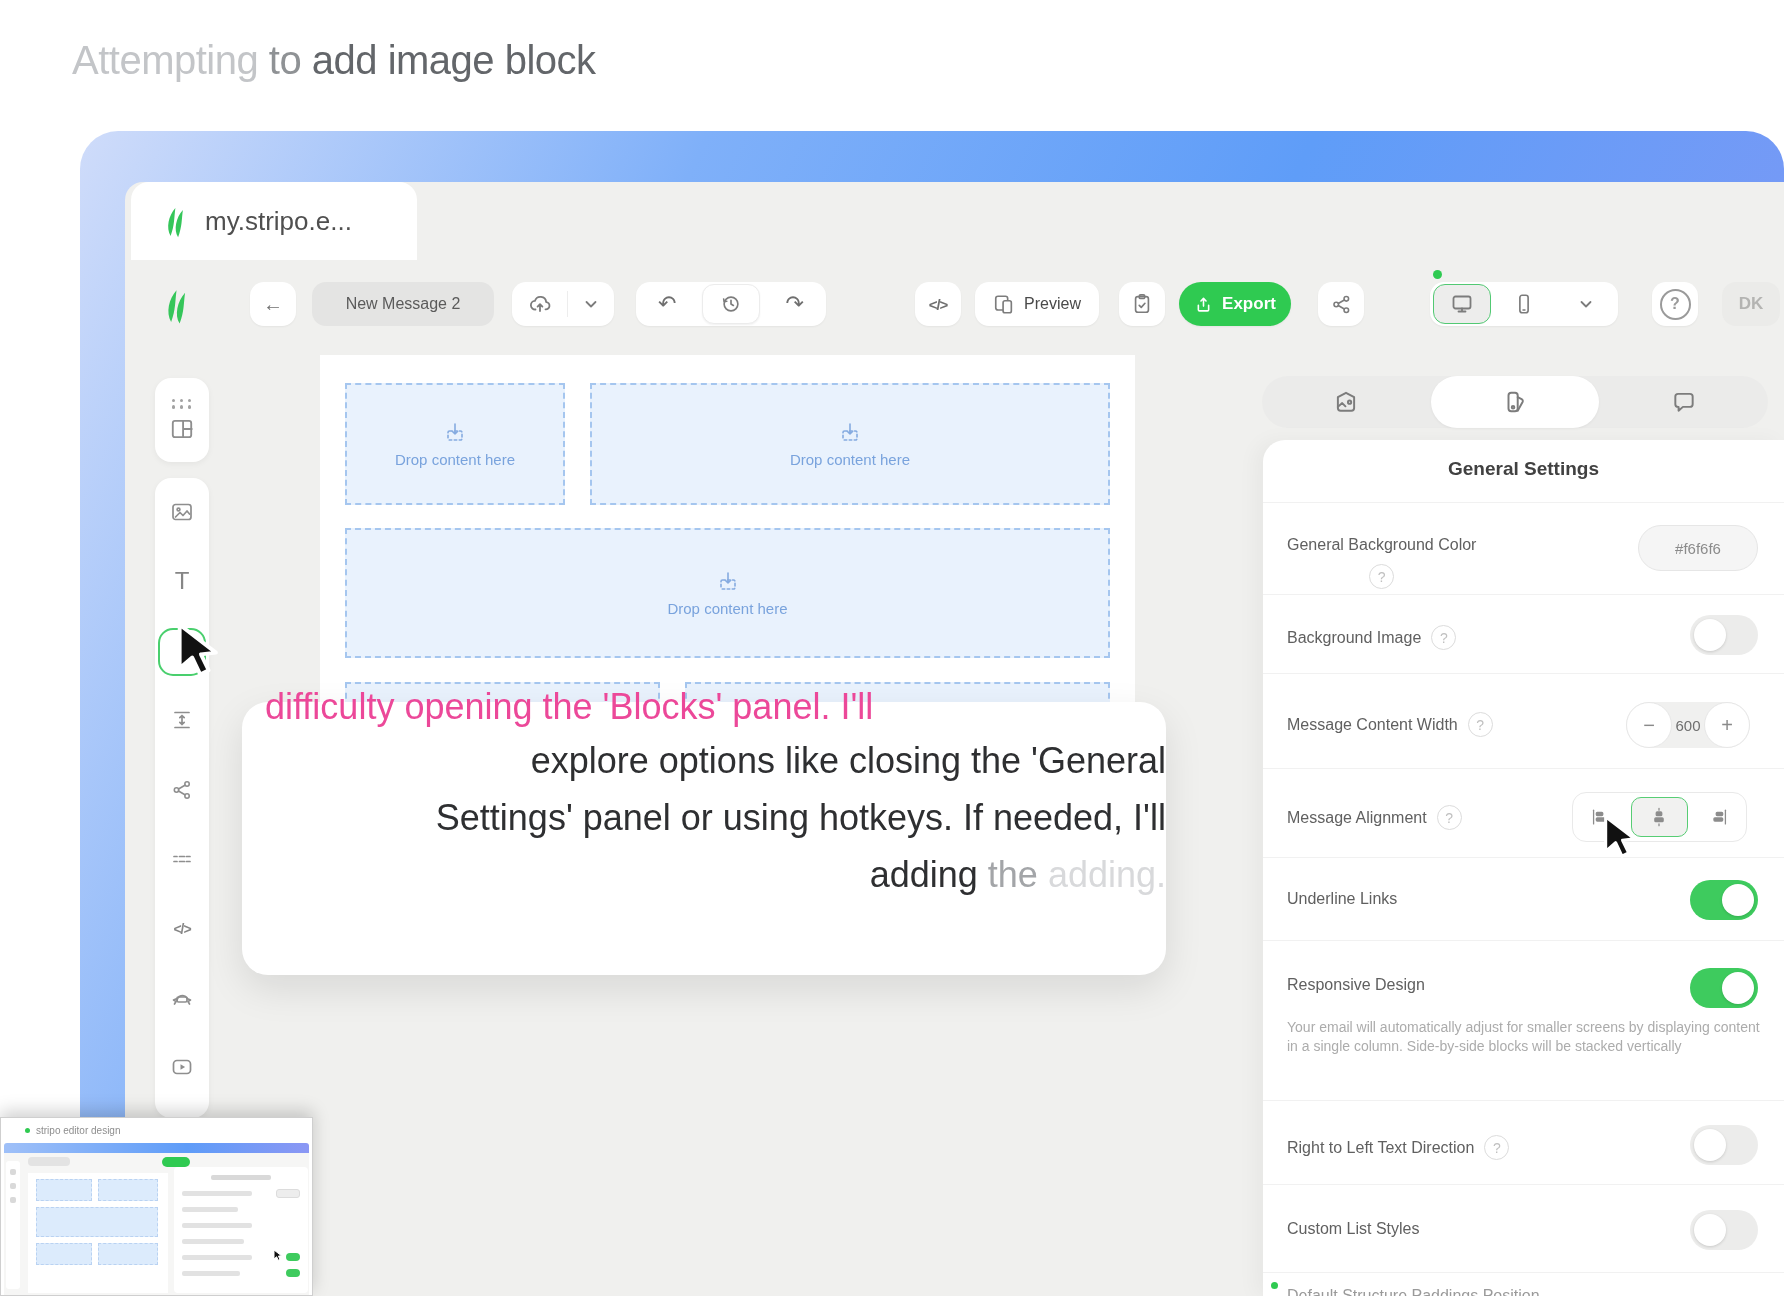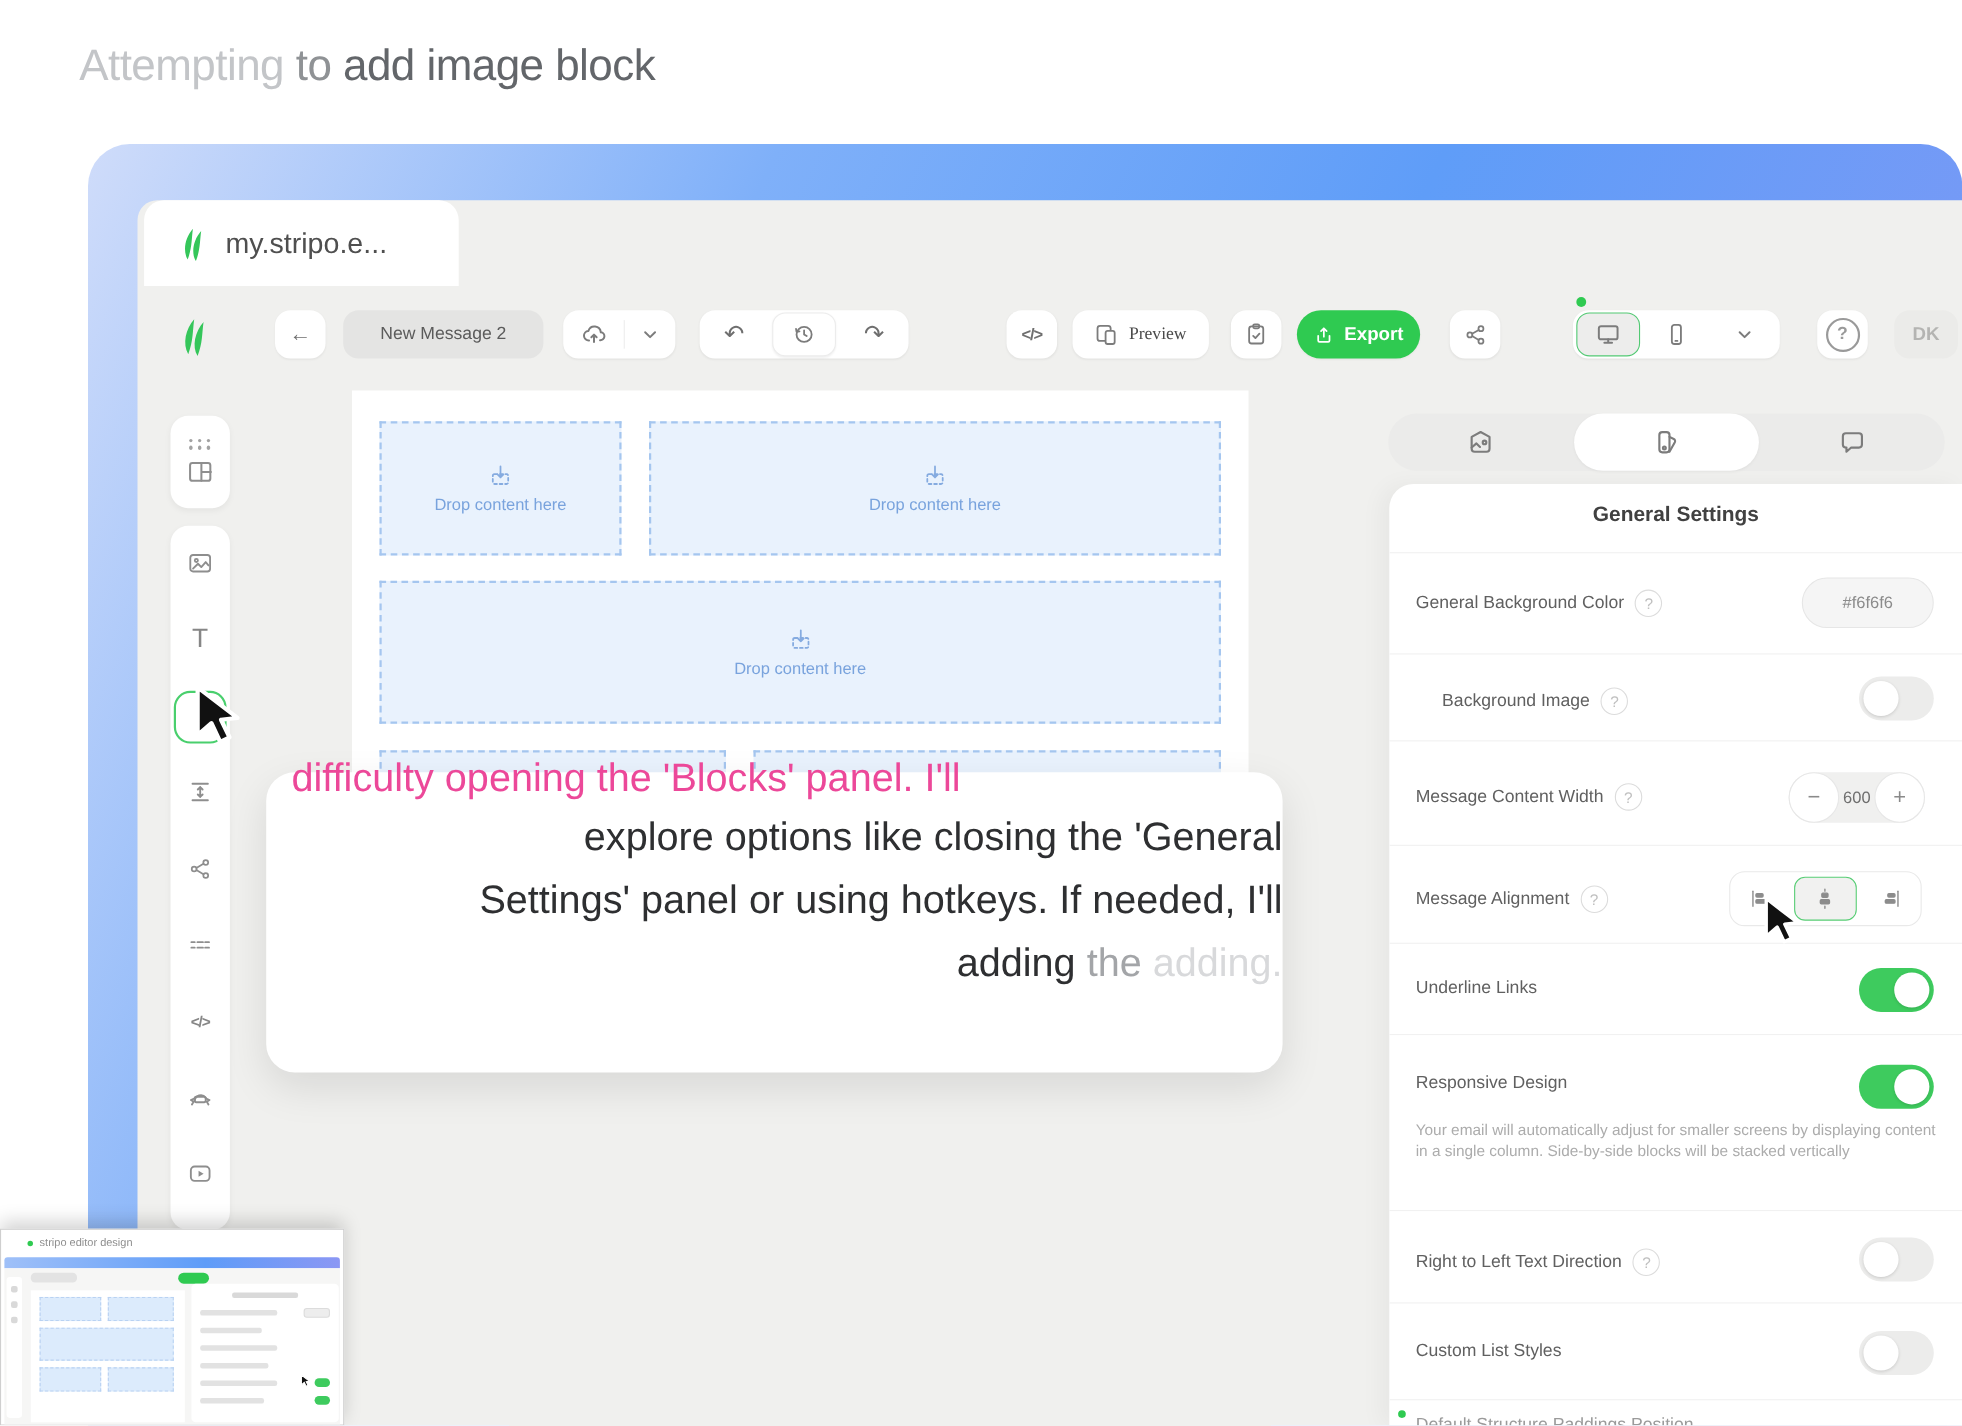--- a/index.html
+++ b/index.html
@@ -176,21 +176,21 @@
     </div>
     <div class="seg">
         <span class="glyph" style="font-size:22px;">↷</span>
       </div>
   </div>
 
   <div class="tbtn" style="left:915px;width:46px;font-size:15px;font-weight:700;letter-spacing:-1px;">
     <span>&lt;/&gt;</span>
   </div>
 
-  <div class="tbtn" style="left:975px;width:124px;gap:9px;font-size:16px;color:#4a4a4a;font-family:Liberation Serif, serif;">
+  <div class="tbtn" style="left:975px;width:124px;gap:9px;font-size:16px;color:#4a4a4a;">
     <svg width="22" height="22" viewBox="0 0 24 24">
         <rect class="ic" x="3" y="3.5" width="13" height="15" rx="2.5"></rect>
         <rect x="11" y="8.5" width="9" height="13" rx="2" fill="#fff" stroke="#7c7c7c" stroke-width="1.8"></rect>
       </svg>
     <span>Preview</span>
   </div>
 
   <div class="tbtn" style="left:1119px;width:46px;">
     <svg width="22" height="22" viewBox="0 0 24 24">
         <rect class="ic" x="5" y="4" width="14" height="17" rx="2.5"></rect>
@@ -365,32 +365,32 @@
       <svg width="26" height="26" viewBox="0 0 24 24">
           <path class="ic" d="M6.5 4.5h11a2.5 2.5 0 0 1 2.5 2.5v7a2.5 2.5 0 0 1-2.5 2.5H11l-4 3.5v-3.5h-.5A2.5 2.5 0 0 1 4 14V7a2.5 2.5 0 0 1 2.5-2.5z"></path>
         </svg>
     </div>
   </div>
 
   <div class="panel">
     <div class="p-title">General Settings</div>
     <div class="pdiv" style="top:62px;"></div>
 
-    <div class="lbl" style="top:96px;">
+    <div class="lbl" style="top:96px;flex-direction:column;">
       <span>General Background Color</span>
       <span class="help">
           <span>?</span>
         </span>
     </div>
     <div class="chip">
       <span>#f6f6f6</span>
     </div>
     <div class="pdiv" style="top:154px;"></div>
 
-    <div class="lbl" style="top:185px;margin-left:24px;">
+    <div class="lbl" style="top:185px;">
       <span>Background Image</span>
       <span class="help">
           <span>?</span>
         </span>
     </div>
     <div class="tgl off" style="left:427px;top:175px;">
         <div class="knob"></div>
       </div>
     <div class="pdiv" style="top:233px;"></div>
 

